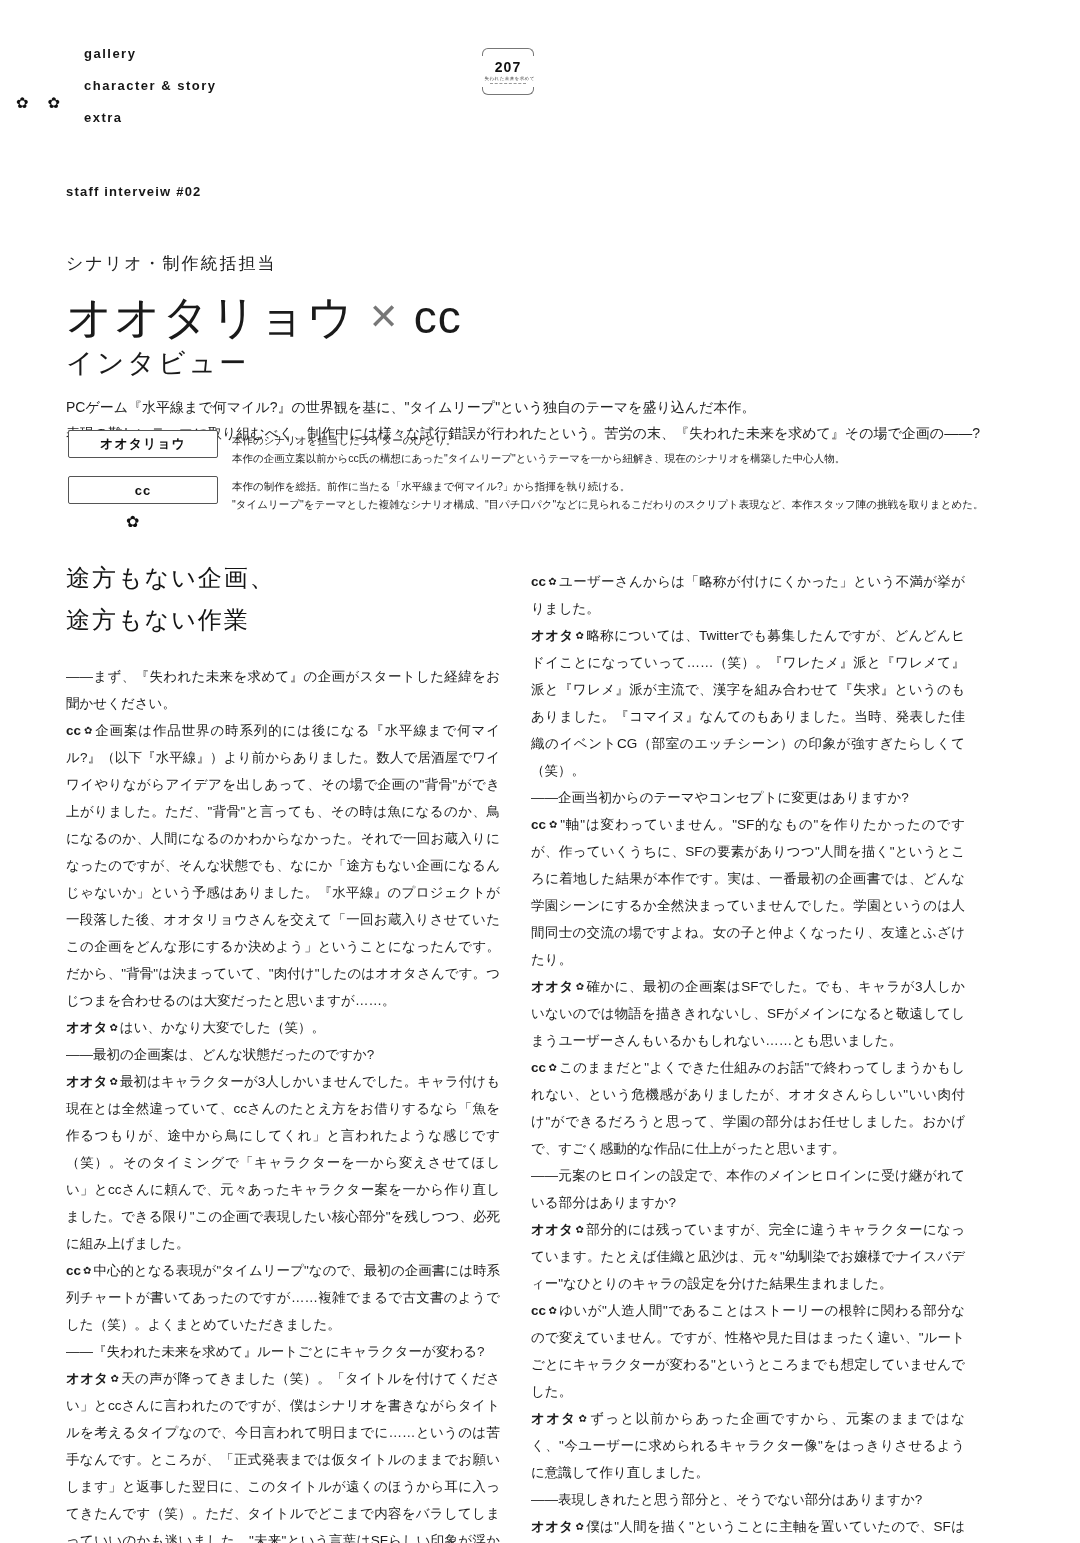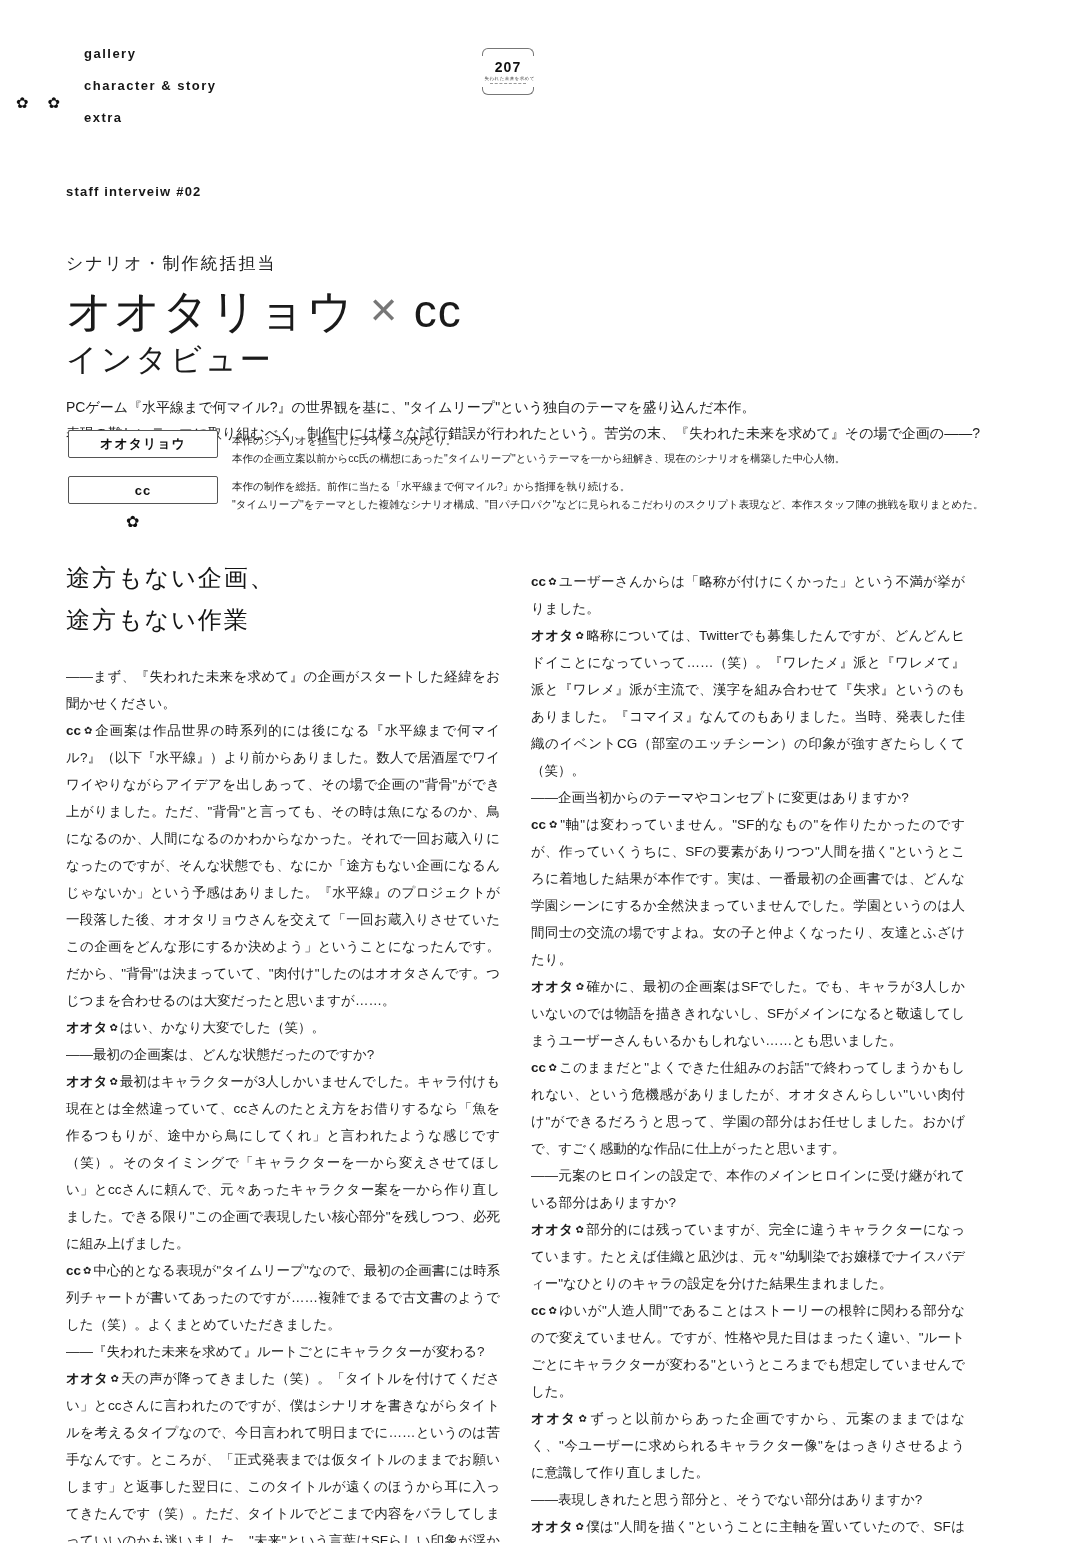--- a/index.html
+++ b/index.html
@@ -17,24 +17,24 @@
   .badge{position:absolute;top:48px;left:482px;width:52px;text-align:center;}
   .badge-cap-top{height:7px;border:1px solid #777;border-bottom:none;border-radius:6px 6px 0 0;}
   .badge-cap-bottom{height:7px;border:1px solid #777;border-top:none;border-radius:0 0 6px 6px;}
   .badge-num{font-size:14px;font-weight:bold;letter-spacing:1px;color:#111;padding-top:3px;}
   .badge-caption{font-size:5px;color:#444;letter-spacing:.5px;transform:scale(.9);white-space:nowrap;}
   .badge-rule{margin:2px 8px 3px 8px;border-top:1px dashed #999;}
   
   .kicker{position:absolute;top:184px;left:66px;font-size:13px;font-weight:bold;letter-spacing:1.2px;color:#161616;}
   
   .header{position:absolute;top:252px;left:66px;width:950px;}
-  .role{font-size:17px;letter-spacing:2px;color:#222;margin-bottom:10px;}
+  .role{font-size:17px;letter-spacing:2px;color:#222;margin-bottom:16px;}
   .title{font-size:46px;letter-spacing:1px;color:#1a1a1a;font-weight:normal;line-height:52px;}
   .title .x-mark{font-size:36px;color:#777;font-weight:normal;margin:0 14px;vertical-align:4px;}
-  .subtitle{font-size:31px;letter-spacing:3px;color:#1a1a1a;margin-top:2px;}
+  .subtitle{font-size:27px;letter-spacing:3px;color:#1a1a1a;margin-top:2px;}
   .intro{margin-top:13px;font-size:14px;line-height:26px;color:#222;}
   
   .profiles{position:absolute;top:430px;left:68px;width:950px;}
   .profile-row{display:flex;align-items:flex-start;margin-bottom:9px;}
   .profile-box{flex:none;width:148px;height:26px;border:1px solid #555;border-radius:2px;
     display:flex;align-items:center;justify-content:center;
     font-size:13px;font-weight:bold;letter-spacing:1px;color:#111;background:#fff;}
   .profile-desc{margin-left:14px;font-size:10.5px;line-height:18px;color:#222;padding-top:1px;}
   
   .columns{position:absolute;top:512px;left:66px;width:900px;display:flex;gap:31px;}

